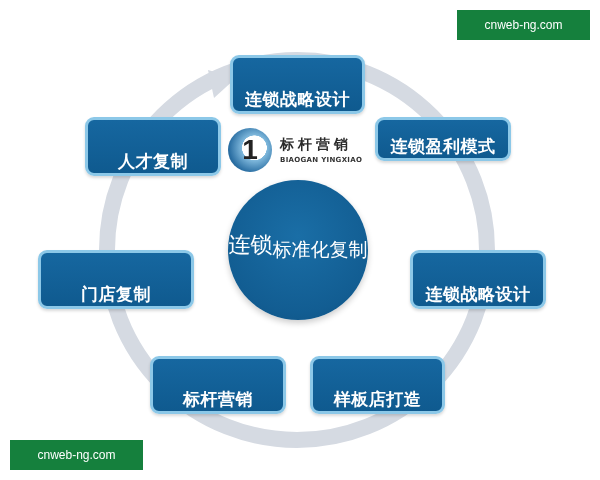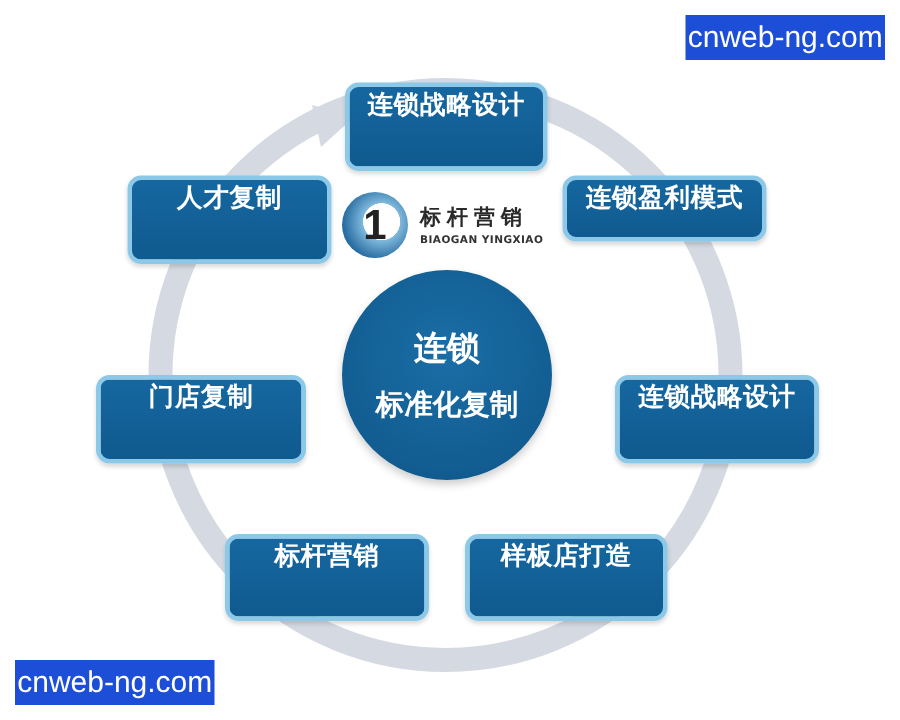--- a/index.html
+++ b/index.html
@@ -11,52 +11,52 @@
   .ring { position: absolute; left: 0; top: 0; }
   .node {
     position: absolute;
     box-sizing: border-box;
     background: linear-gradient(180deg, #1667a0 0%, #0f5a8f 100%);
     border: 3px solid #8cc8e8;
     border-radius: 9px;
     color: #ffffff;
     font-weight: bold;
     font-size: 17px;
-    display: flex; align-items: flex-start; justify-content: center;
+    display: flex; align-items: flex-end; justify-content: center;
     box-shadow: 0 2px 3px rgba(0,0,0,0.15);
     letter-spacing: 0.5px;
   }
   .center {
     position: absolute;
     left: 228px; top: 180px; width: 140px; height: 140px;
     border-radius: 50%;
     background: radial-gradient(circle at 50% 40%, #1a6ea6 0%, #125d92 70%, #0e4f7e 100%);
     box-shadow: 0 3px 6px rgba(0,0,0,0.2);
-    color: #fff; font-weight: bold;
-    display: flex; flex-direction: column; align-items: center; justify-content: center;
+    color: #fff; font-weight: normal;
+    display: flex; flex-direction: row; align-items: center; justify-content: center;
   }
   .center .l1 { font-size: 22px; margin-bottom: 10px; }
   .center .l2 { font-size: 19px; }
   .logo {
     position: absolute; left: 228px; top: 126px; height: 48px;
     display: flex; align-items: center;
   }
   .logo-mark {
     width: 44px; height: 44px; border-radius: 50%;
     background: radial-gradient(circle at 60% 45%, #ffffff 0 34%, #7fb8dc 35%, #2b6fa3 70%, #1b4f7a 100%);
     display: flex; align-items: center; justify-content: center;
     font-weight: bold; font-size: 28px; color: #222; font-family: "Liberation Sans", sans-serif;
   }
   .logo-text { margin-left: 8px; }
   .logo-cn { font-size: 14px; color: #2a2a2a; letter-spacing: 4px; font-weight: bold; }
   .logo-en { font-size: 7px; color: #333; letter-spacing: 0.3px; margin-top: 2px; font-weight: bold; }
   .watermark {
     position: absolute;
-    background: #1d4ed8; color: #ffffff;
-    font-family: "Liberation Sans", sans-serif; font-size: 20px;
+    background: #15803d; color: #ffffff;
+    font-family: "Liberation Sans", sans-serif; font-size: 12px;
     display: flex; align-items: center; justify-content: center;
   }
 </style>
 </head>
 <body>
 
 <svg class="ring" width="600" height="480" viewBox="0 0 600 480">
   <circle cx="297" cy="250" r="190" fill="none" stroke="#d5dae2" stroke-width="16"></circle>
 
   <polygon points="208,70 236,78 214,98" fill="#d5dae2"></polygon>
@@ -70,21 +70,21 @@
 </div>
 <div class="node" style="left:410px; top:250px; width:136px; height:59px;">
   <span>连锁战略设计</span>
 </div>
 <div class="node" style="left:310px; top:356px; width:135px; height:58px;">
   <span>样板店打造</span>
 </div>
 <div class="node" style="left:150px; top:356px; width:136px; height:58px;">
   <span>标杆营销</span>
 </div>
-<div class="node" style="left:64px; top:250px; width:140px; height:59px;font-family:Liberation Serif, serif;">
+<div class="node" style="left:38px; top:250px; width:156px; height:59px;font-family:Liberation Serif, serif;">
   <span>门店复制</span>
 </div>
 <div class="node" style="left:85px; top:117px; width:136px; height:59px;">
   <span>人才复制</span>
 </div>
 
 <div class="logo">
   <div class="logo-mark">1</div>
   <div class="logo-text">
     <div class="logo-cn">标杆营销</div>

